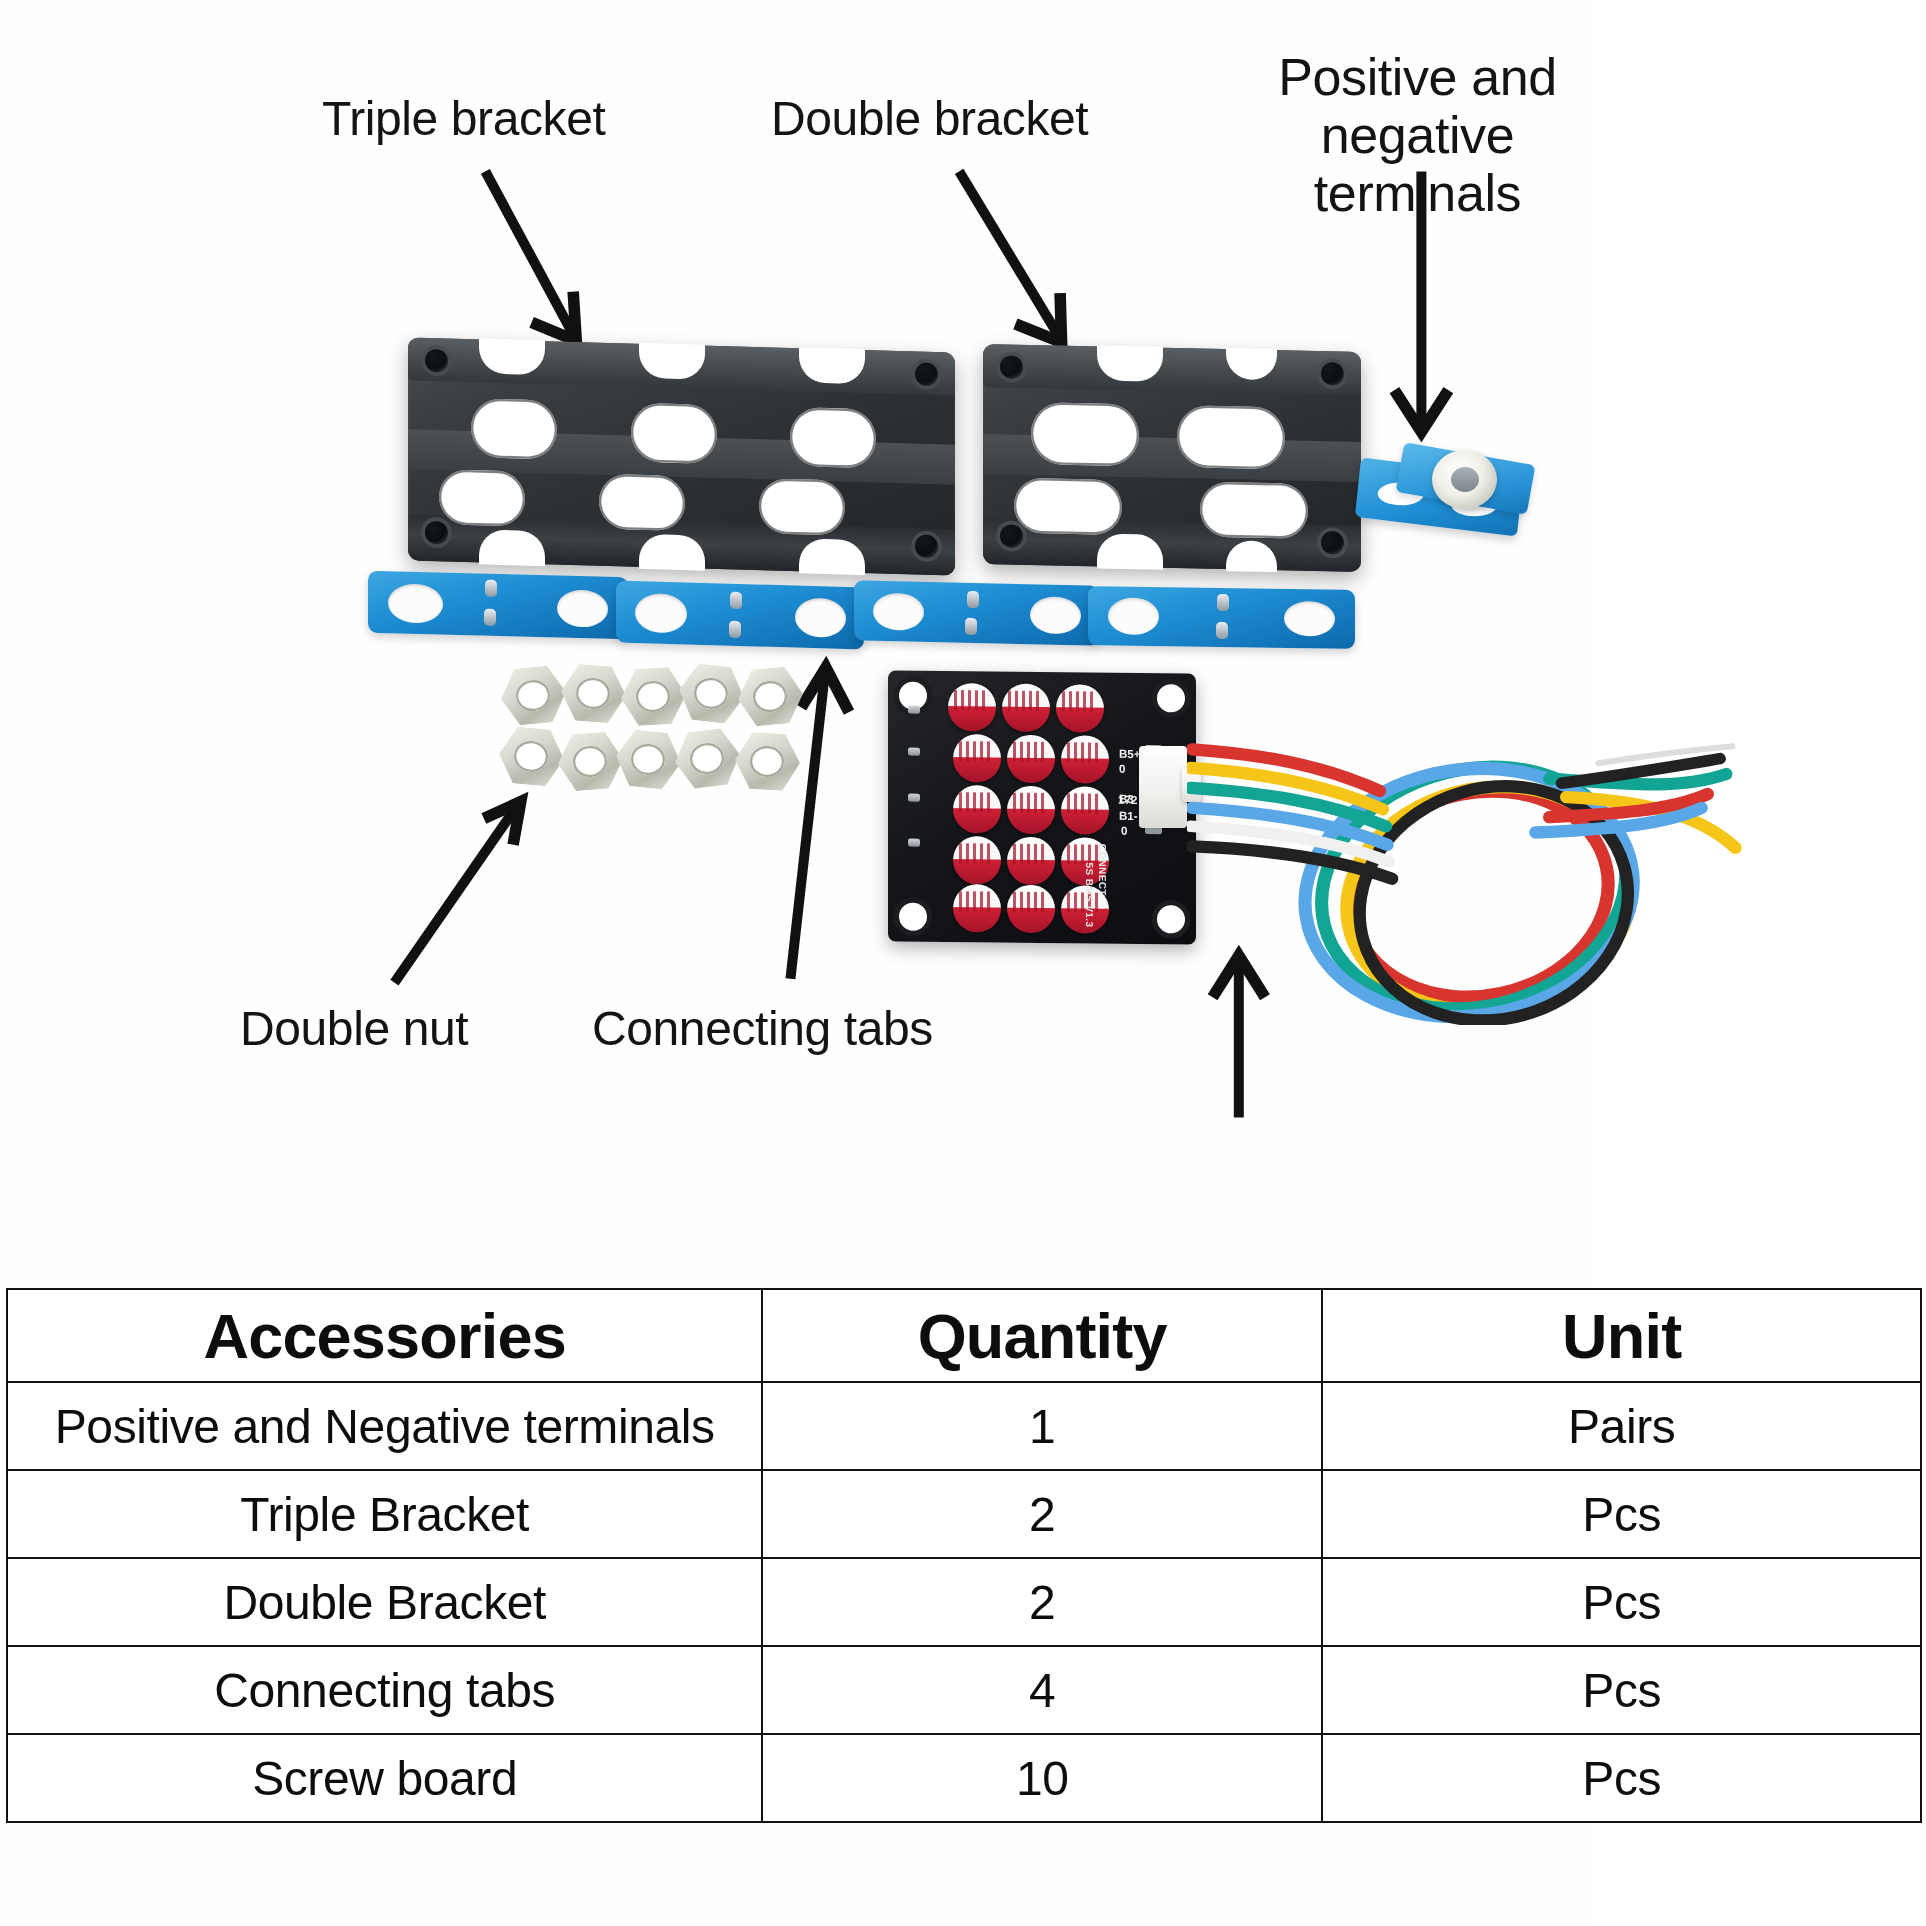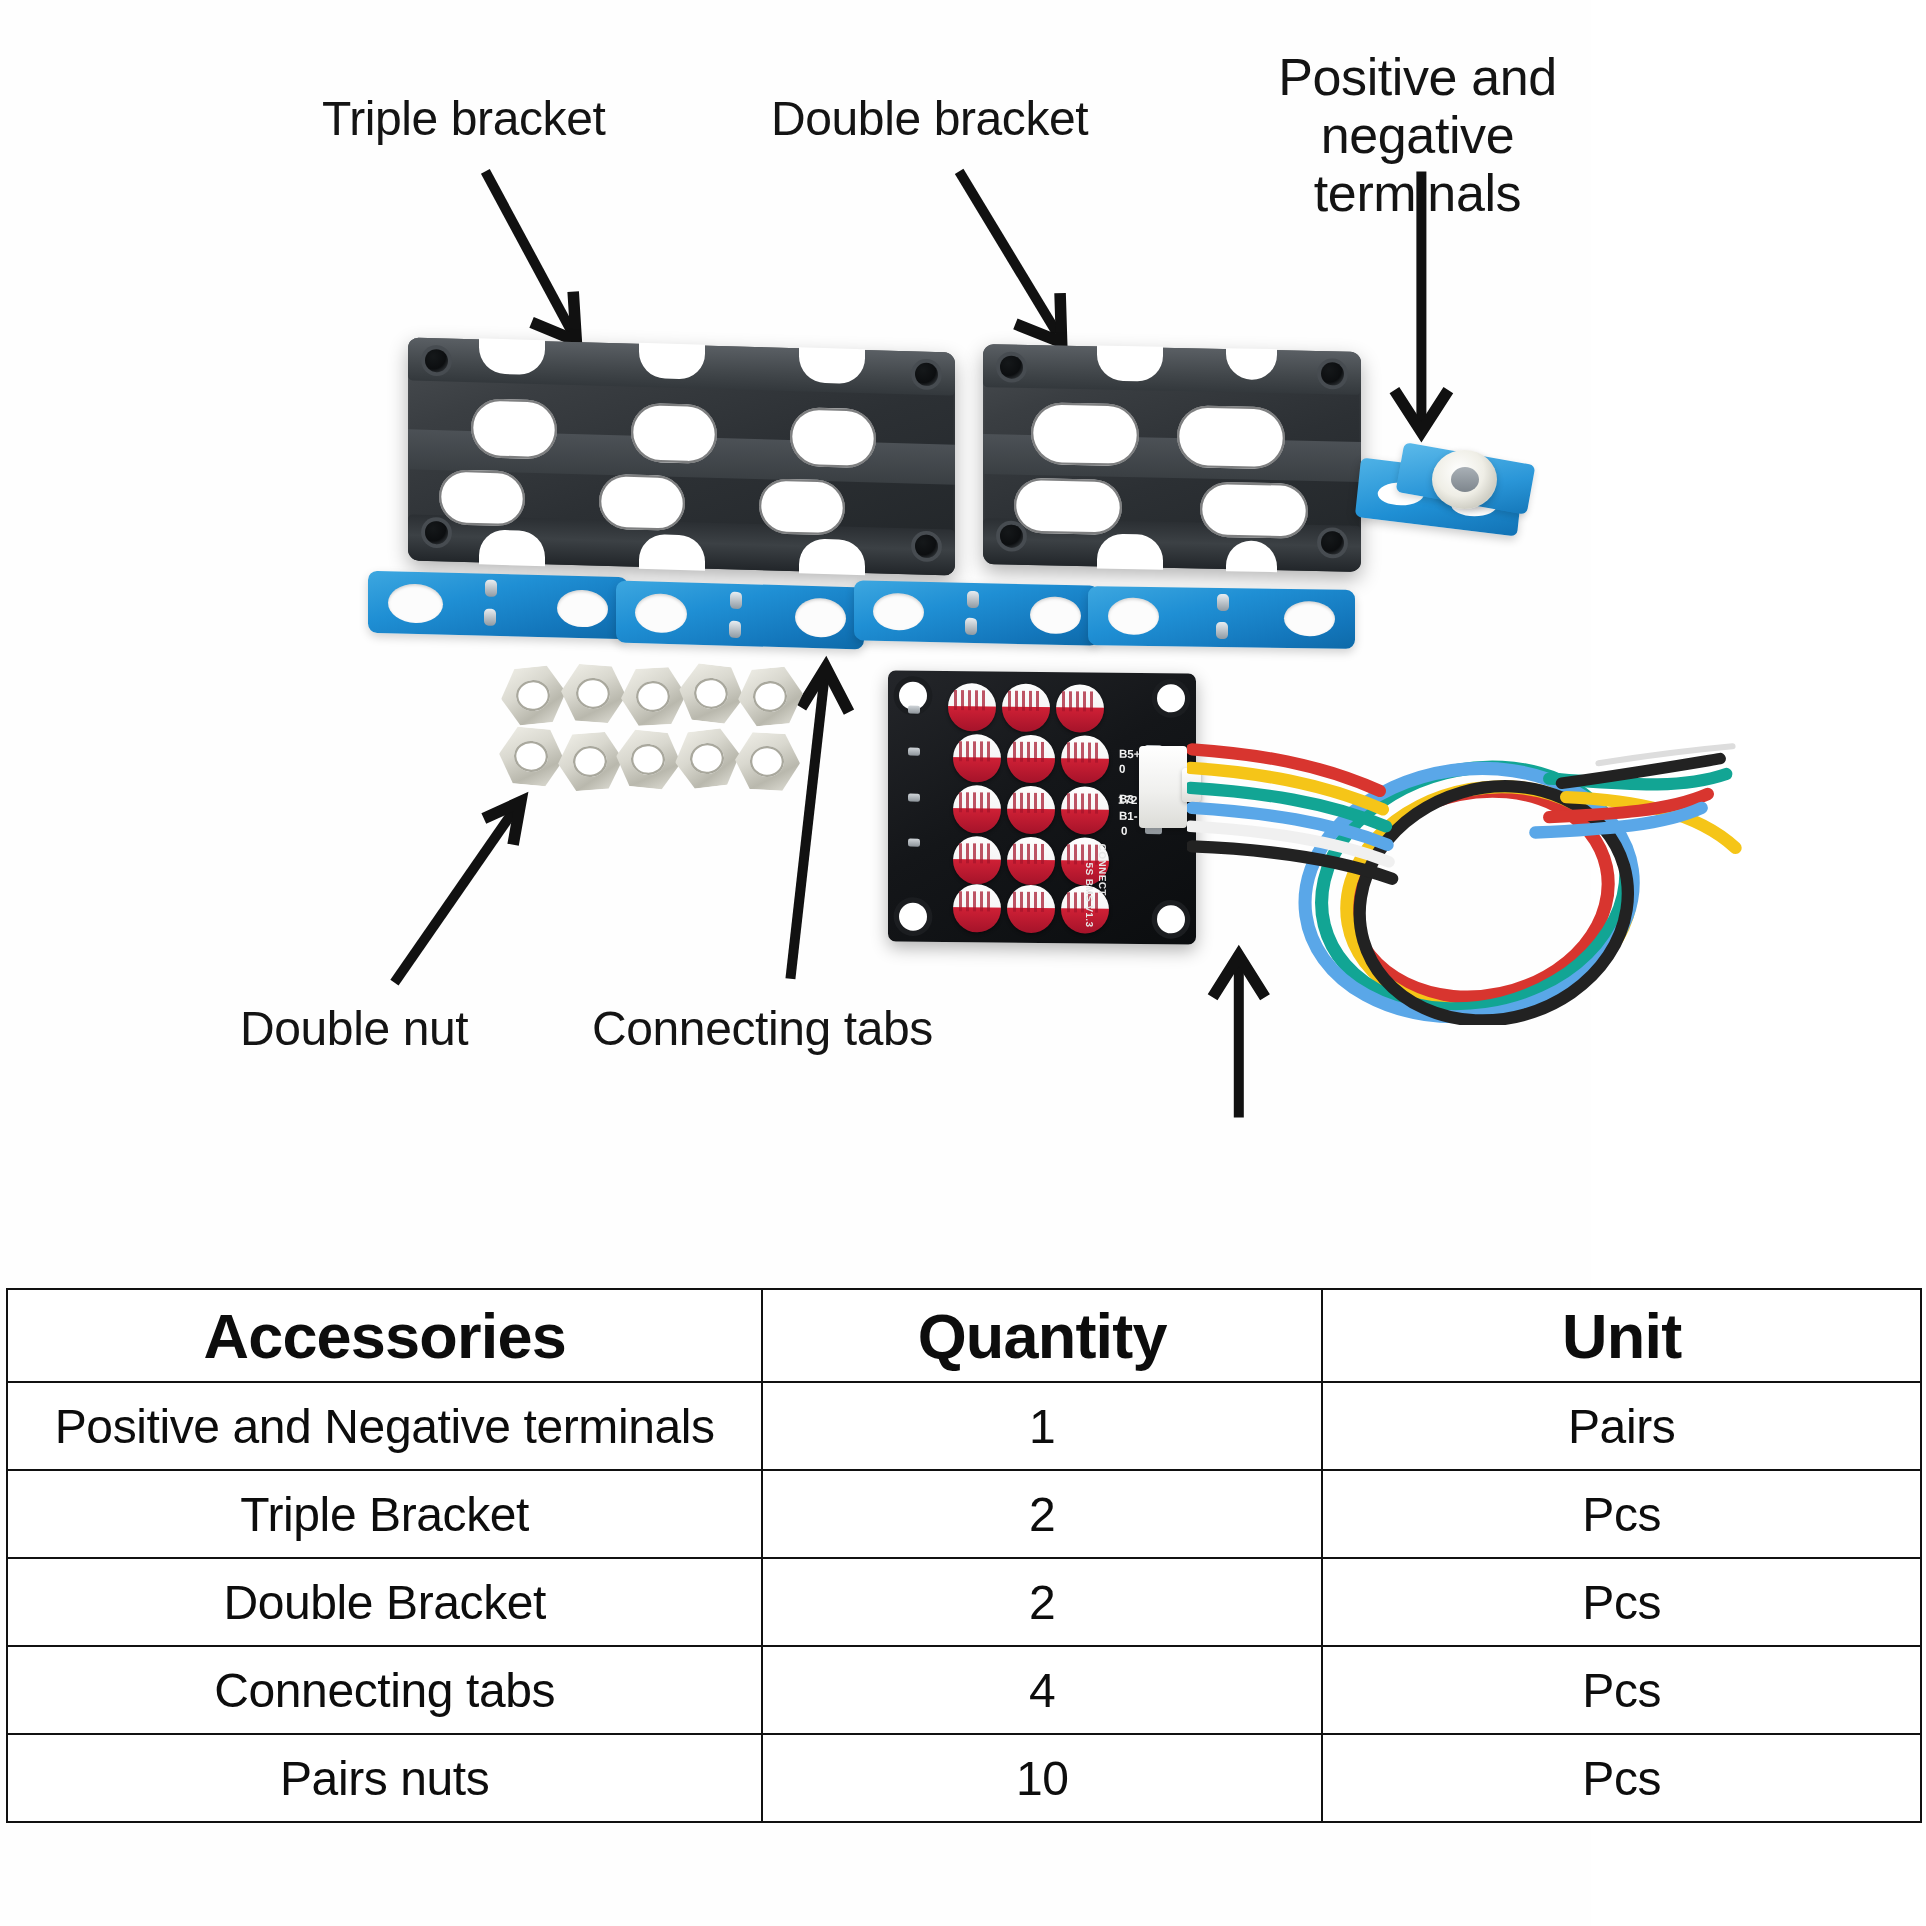--- a/index.html
+++ b/index.html
@@ -392,21 +392,21 @@
         <td>Double Bracket</td>
         <td>2</td>
         <td>Pcs</td>
       </tr>
       <tr>
         <td>Connecting tabs</td>
         <td>4</td>
         <td>Pcs</td>
       </tr>
       <tr>
-        <td>Pairs nuts</td>
+        <td>Screw board</td>
         <td>10</td>
         <td>Pcs</td>
       </tr>
     </tbody>
   </table>
 
 </div>
 
 
 </body></html>

